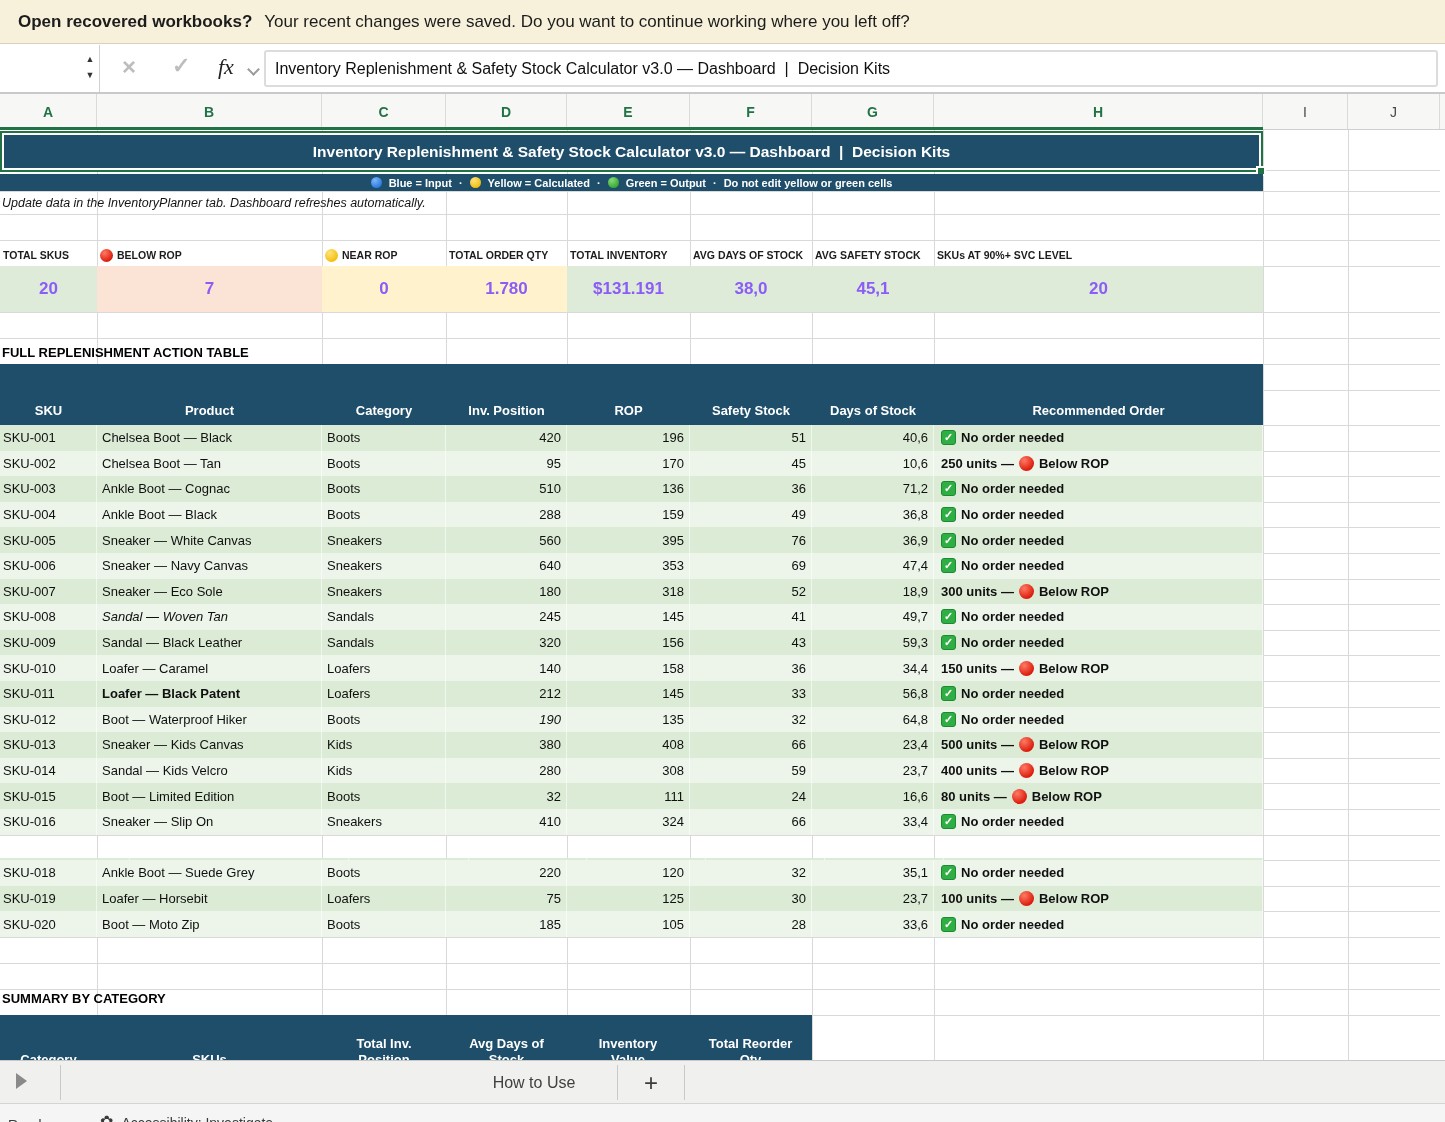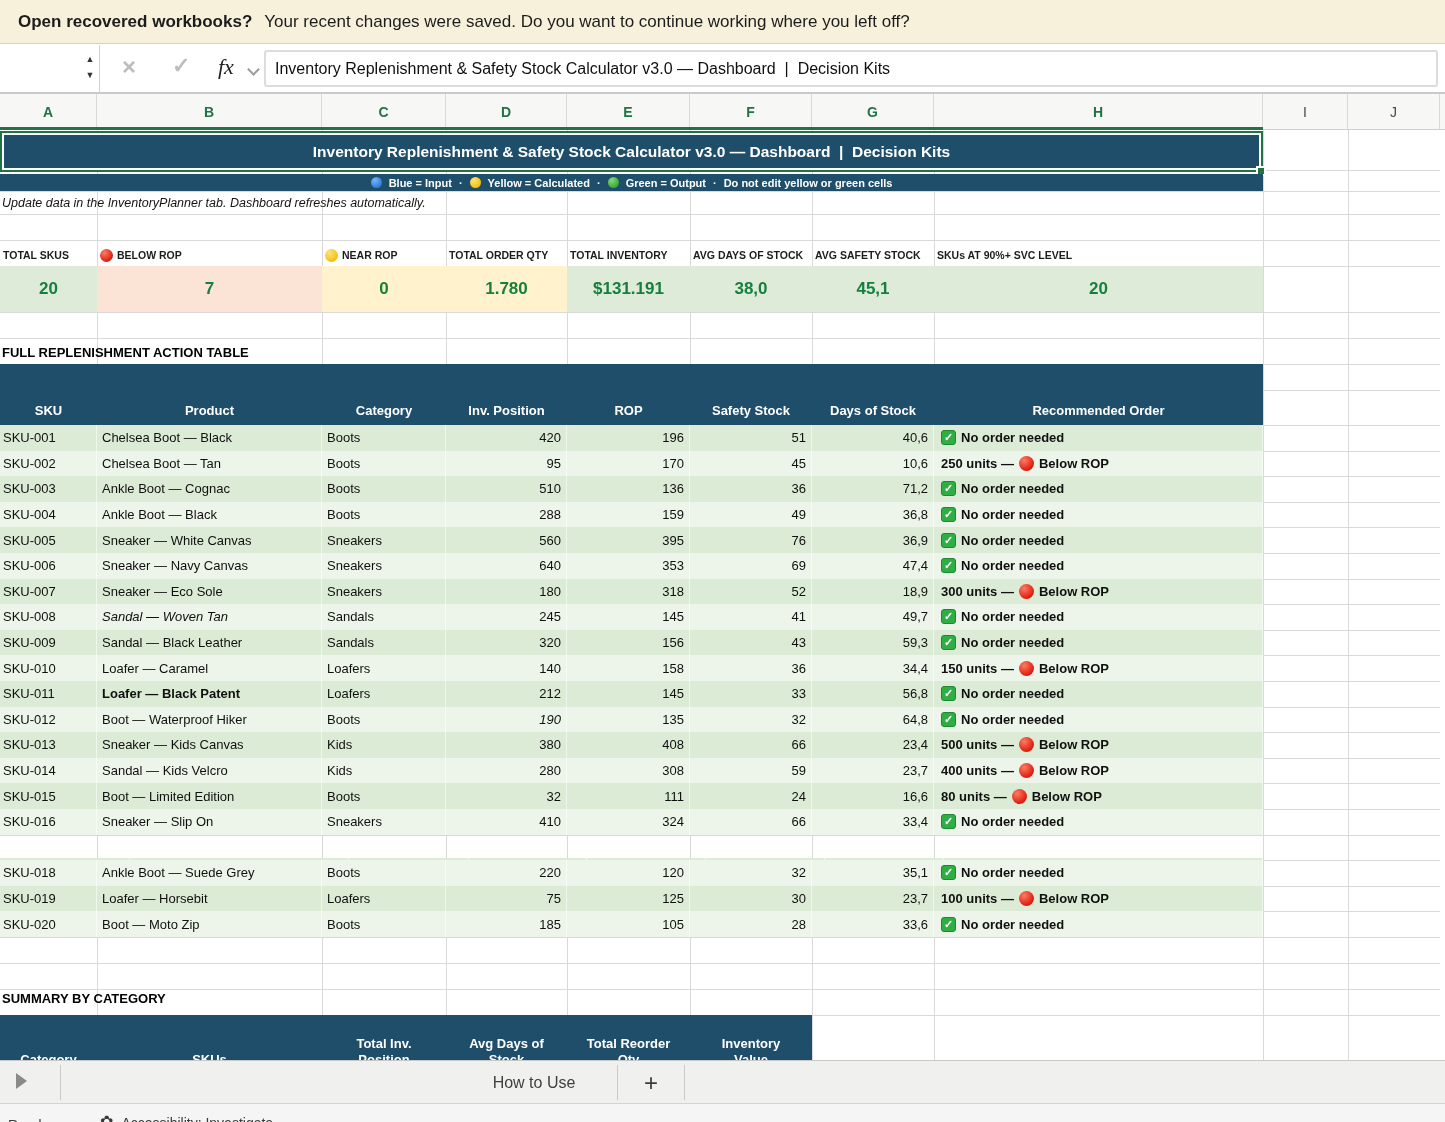--- a/index.html
+++ b/index.html
@@ -54,21 +54,21 @@
   .dot.green{background:radial-gradient(circle at 35% 30%,#86d97e,var(--out-green) 70%)}
   .dot.red{background:radial-gradient(circle at 35% 30%,#ff7a64,var(--alert) 70%)}
 
   #note{left:2px;top:66px;font-style:italic;font-size:12.5px;color:#141414}
 
   .kpi-label{top:110px;height:26px;display:flex;align-items:flex-end;padding-bottom:5px;
     font-size:10.5px;font-weight:bold;color:#1c1c1c;white-space:nowrap;overflow:hidden;gap:4px}
   .kpi-label .dot{width:13px;height:13px;margin-bottom:-1px}
   .kpi-bg{top:136px;height:46px}
   .kpi-val{top:136px;height:46px;display:flex;align-items:center;justify-content:center;
-    font-size:17px;font-weight:bold;color:#15803d}
+    font-size:17px;font-weight:bold;color:#8b5cf6}
 
   .sectitle{font-size:13px;font-weight:bold;color:#000}
   #sec1{left:2px;top:215px}
   #sec2{left:2px;top:861px}
 
   #thead{left:0;top:234px;width:1263px;height:61px;background:var(--navy);display:flex;align-items:flex-end}
   .th{color:#fff;font-weight:bold;font-size:13px;text-align:center;padding-bottom:7px}
 
   #rows{left:0;top:295px;width:1263px}
   .drow{position:absolute;left:0;width:1263px;height:25.6px;display:flex;font-size:13px;color:#101010}
@@ -537,27 +537,27 @@
         <span>SKUs</span>
       </div>
       <div class="sh" style="width: 124px;">
         <span>Total Inv.</span>
         <span>Position</span>
       </div>
       <div class="sh" style="width: 121px;">
         <span>Avg Days of</span>
         <span>Stock</span>
       </div>
+      <div class="sh" style="width: 122px;">
+        <span>Inventory</span>
+        <span>Value</span>
+      </div>
       <div class="sh" style="width: 123px;">
         <span>Total Reorder</span>
         <span>Qty</span>
-      </div>
-      <div class="sh" style="width: 122px;">
-        <span>Inventory</span>
-        <span>Value</span>
       </div>
     </div>
 </div>
 
 <div id="tabbar" class="abs">
   <div id="tab-nav" class="abs"></div>
   <div class="tdiv abs" style="left:60px"></div>
   <div class="sheettab abs" style="left:468px;width:132px">
       <span>How to Use</span>
     </div>

